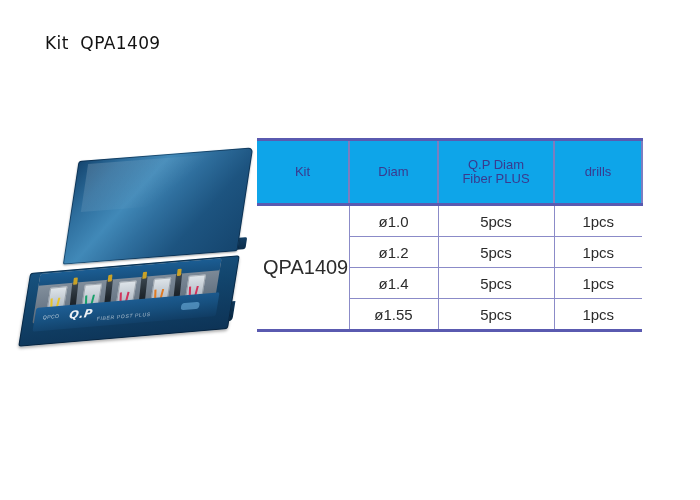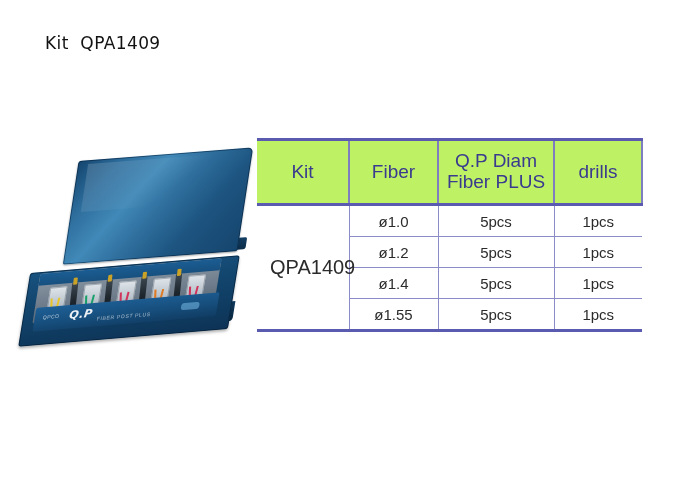--- a/index.html
+++ b/index.html
@@ -239,24 +239,24 @@
     border-collapse: collapse;
     width: 385px;
     table-layout: fixed;
   }
   table.spec col.c-kit    { width: 92px; }
   table.spec col.c-diam   { width: 89px; }
   table.spec col.c-fiber  { width: 116px; }
   table.spec col.c-drills { width: 88px; }
 
   table.spec thead th {
-    background: #bef264;
+    background: #0ea5e9;
     color: #3a3a8e;
     font-family: "Liberation Sans", sans-serif;
-    font-size: 19px;
+    font-size: 13px;
     font-weight: normal;
     text-align: center;
     vertical-align: middle;
     height: 62px;
     line-height: 1.08;
     border-left: 2px solid #7d7dc0;
     border-right: 2px solid #7d7dc0;
     border-top: 3px solid #5a5ab0;
     border-bottom: 3px solid #5a5ab0;
     padding: 0 2px;
@@ -266,21 +266,21 @@
   table.spec tbody td {
     font-family: "Liberation Sans", sans-serif;
     font-size: 15px;
     color: #2b2b2b;
     text-align: center;
     vertical-align: middle;
     height: 30px;
     background: #ffffff;
     border-bottom: 1.5px solid #8b8bc8;
     border-left: 1.5px solid #8b8bc8;
-    padding: 0 13px;
+    padding: 0 6px;
   }
   table.spec tbody td.cell-kit {
     border-left: none;
     border-bottom: none;
     border-right: 1.5px solid #8b8bc8;
     font-size: 20px;
   }
   table.spec tbody tr:last-child td {
     border-bottom: none;
   }
@@ -353,21 +353,21 @@
   <table class="spec">
     <colgroup>
       <col class="c-kit">
         <col class="c-diam">
         <col class="c-fiber">
         <col class="c-drills">
     </colgroup>
     <thead>
       <tr>
         <th class="th-kit">Kit</th>
-        <th>Fiber</th>
+        <th>Diam</th>
         <th>
           <span>Q.P Diam</span><br>
           <span>Fiber PLUS</span>
         </th>
         <th>drills</th>
       </tr>
     </thead>
     <tbody>
       <tr>
         <td class="cell-kit" rowspan="4">QPA1409</td>

